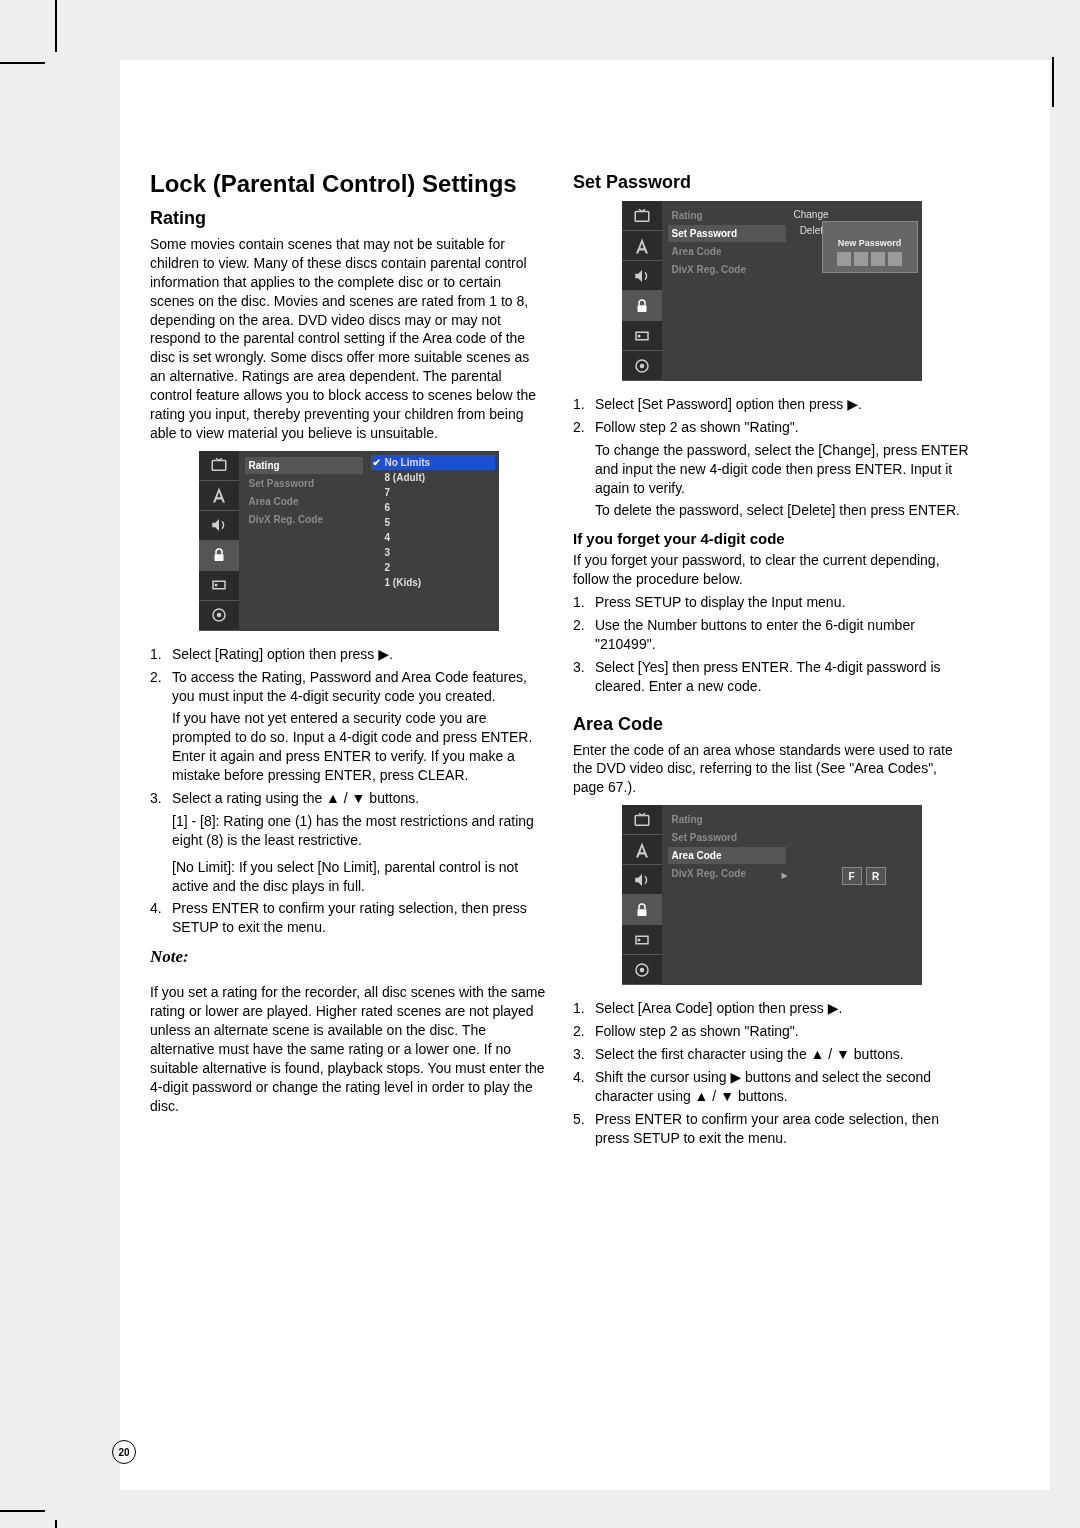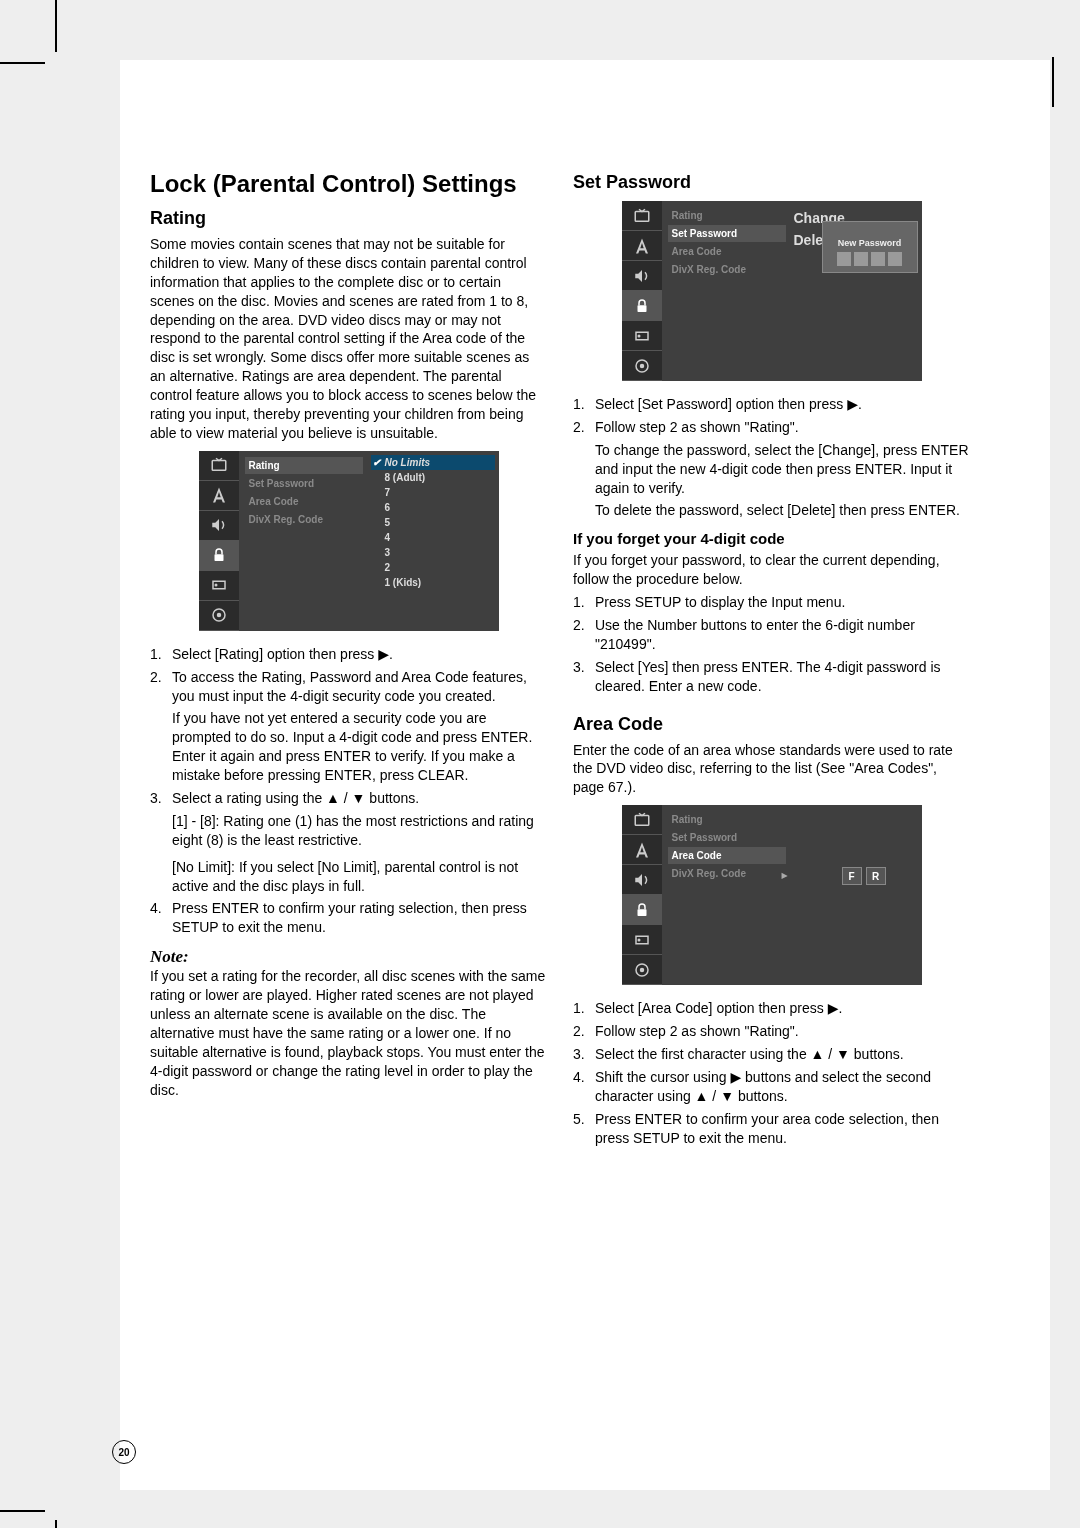--- a/index.html
+++ b/index.html
@@ -13,34 +13,34 @@
   .cols { display: flex; gap: 26px; }
   .col { flex: 1; }
   h1 { font-size: 24px; font-weight: bold; margin-bottom: 10px; }
   h2 { font-size: 18px; font-weight: bold; margin-top: 2px; margin-bottom: 6px; }
   h3 { font-size: 15px; font-weight: bold; margin-top: 10px; margin-bottom: 4px; }
   p, li { font-size: 14px; line-height: 1.35; }
   p { margin-bottom: 4px; }
   ol { list-style: none; padding-left: 0; }
   ol li { margin-bottom: 4px; padding-left: 22px; position: relative; }
   ol li .num { position: absolute; left: 0; }
-  .note-heading { font-family: "Times New Roman", serif; font-style: italic; font-weight: bold; font-size: 17px; margin-top: 10px; margin-bottom: 0; }
+  .note-heading { font-family: "Times New Roman", serif; font-style: italic; font-weight: bold; font-size: 17px; margin-top: 10px; margin-bottom: 16px; }
   .subp { padding-left: 22px; font-size: 14px; line-height:1.35; margin-bottom: 4px; }
   .osd { background: #3f3f3f; width: 300px; height: 180px; margin: 8px auto 14px auto; position: relative; font-family: Arial, sans-serif; }
   .osd .tabs { position: absolute; left: 0; top: 0; width: 40px; height: 100%; background: #2b2b2b; display: flex; flex-direction: column; }
   .osd .tab { flex:1; display:flex; align-items:center; justify-content:center; color:#bbb; border-bottom:1px solid #555;}
   .osd .tab svg { width: 18px; height: 18px; }
   .osd .menu { position: absolute; left: 40px; top: 0; width: 130px; padding: 6px 6px; }
   .osd .menu div { font-size: 10px; color: #8a8a8a; font-weight: bold; padding: 3px 4px; margin-bottom:1px;}
   .osd .menu div.sel { color: #fff; background:#555;}
   .osd .values { position: absolute; left: 172px; top: 4px; right: 4px; }
   .osd .values div { font-size: 10px; color: #ddd; font-weight: bold; padding: 2px 6px 2px 14px;}
-  .osd .values .current { background: #0c4a6e; position: relative; font-style: italic;}
+  .osd .values .current { background: #1d4ed8; position: relative;}
   .osd .values .current:before { content: "✔"; position:absolute; left:2px; top:2px; font-size:10px; color: #fff; }
-  .osd .right-actions { position:absolute; left:172px; top:6px; font-size:14px; color:#ddd; font-weight:bold; line-height:1.6;}
+  .osd .right-actions { position:absolute; left:172px; top:6px; font-size:10px; color:#ddd; font-weight:normal; line-height:1.6;text-align:right;}
   .osd .popup { position:absolute; left:200px; top:20px; width:96px; background:#666; border:1px solid #888; padding:16px 4px 6px 4px;}
   .osd .popup .title { font-size:9px; font-weight:bold; color:#eee; text-align:center; margin-bottom:4px;}
   .osd .popup .boxes { display:flex; gap:3px; justify-content:center;}
   .osd .popup .boxes div { width:14px; height:14px; background:#9a9a9a;}
   .osd .codebox { position:absolute; left:220px; top:62px; display:flex; gap:4px;}
   .osd .codebox div { width:20px; height:18px; background:#555; border:1px solid #888; color:#fff; font-size:10px; font-weight:bold; display:flex; align-items:center; justify-content:center;}
   .osd .arrow { position:absolute; left:160px; top:66px; color:#aaa; font-size:8px;}
   .page-number { position: absolute; left: -8px; bottom: 26px; }
   .page-number .circ { width:24px; height:24px; border:1.5px solid #000; border-radius:50%; display:flex; align-items:center; justify-content:center; font-size:10px; font-weight:bold;}
   .hidden-cm{position:absolute;right:-4px;top:-3px;width:2px;height:50px;background:#000;}

